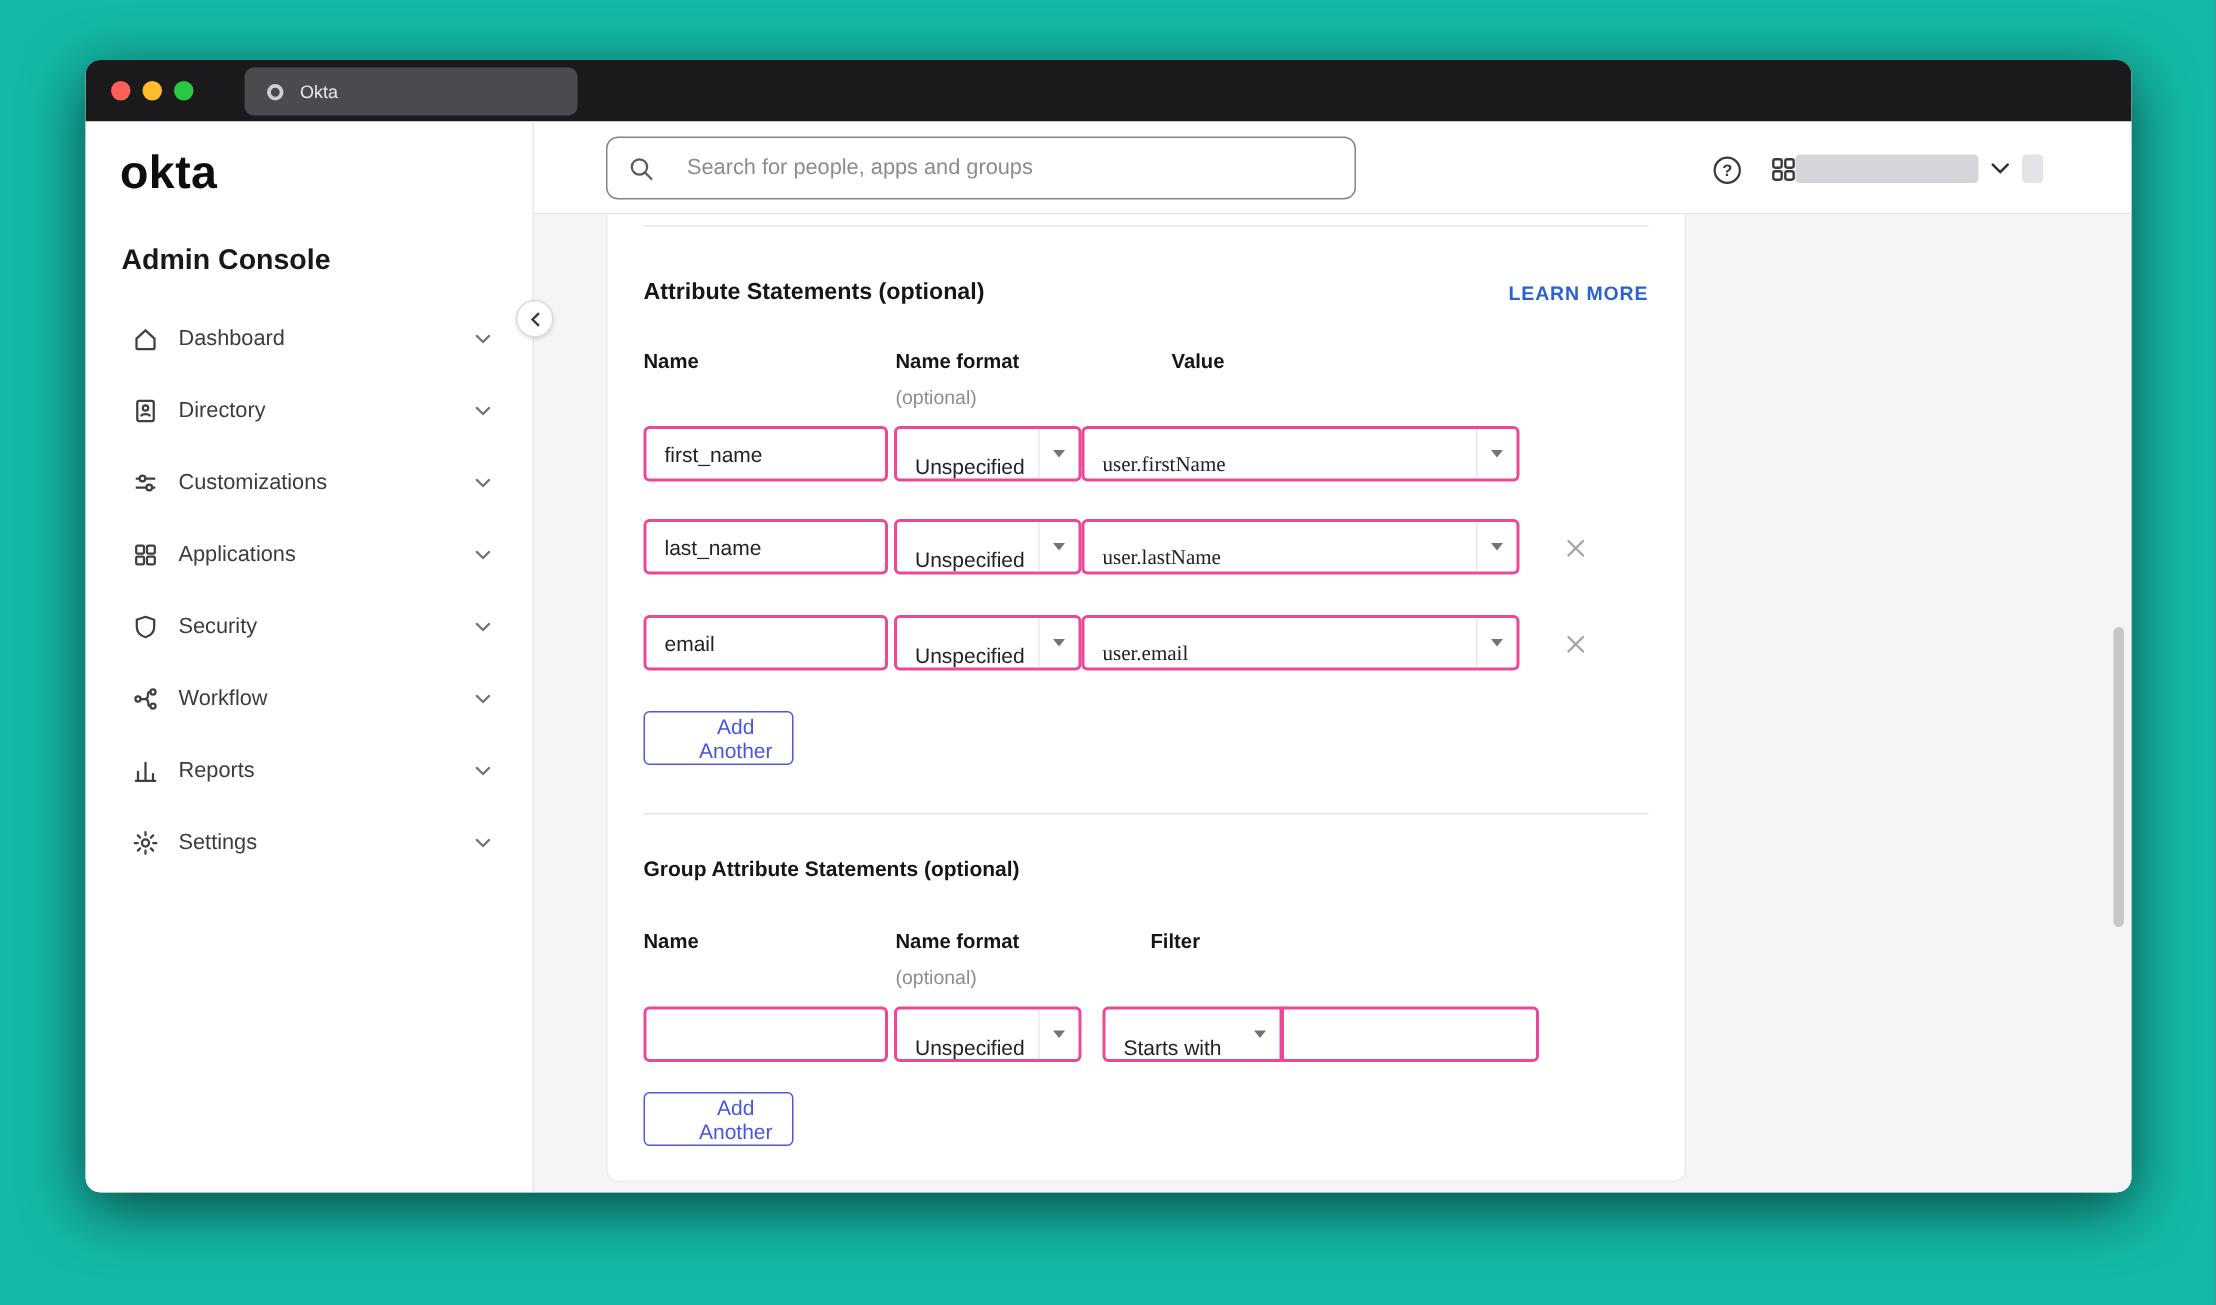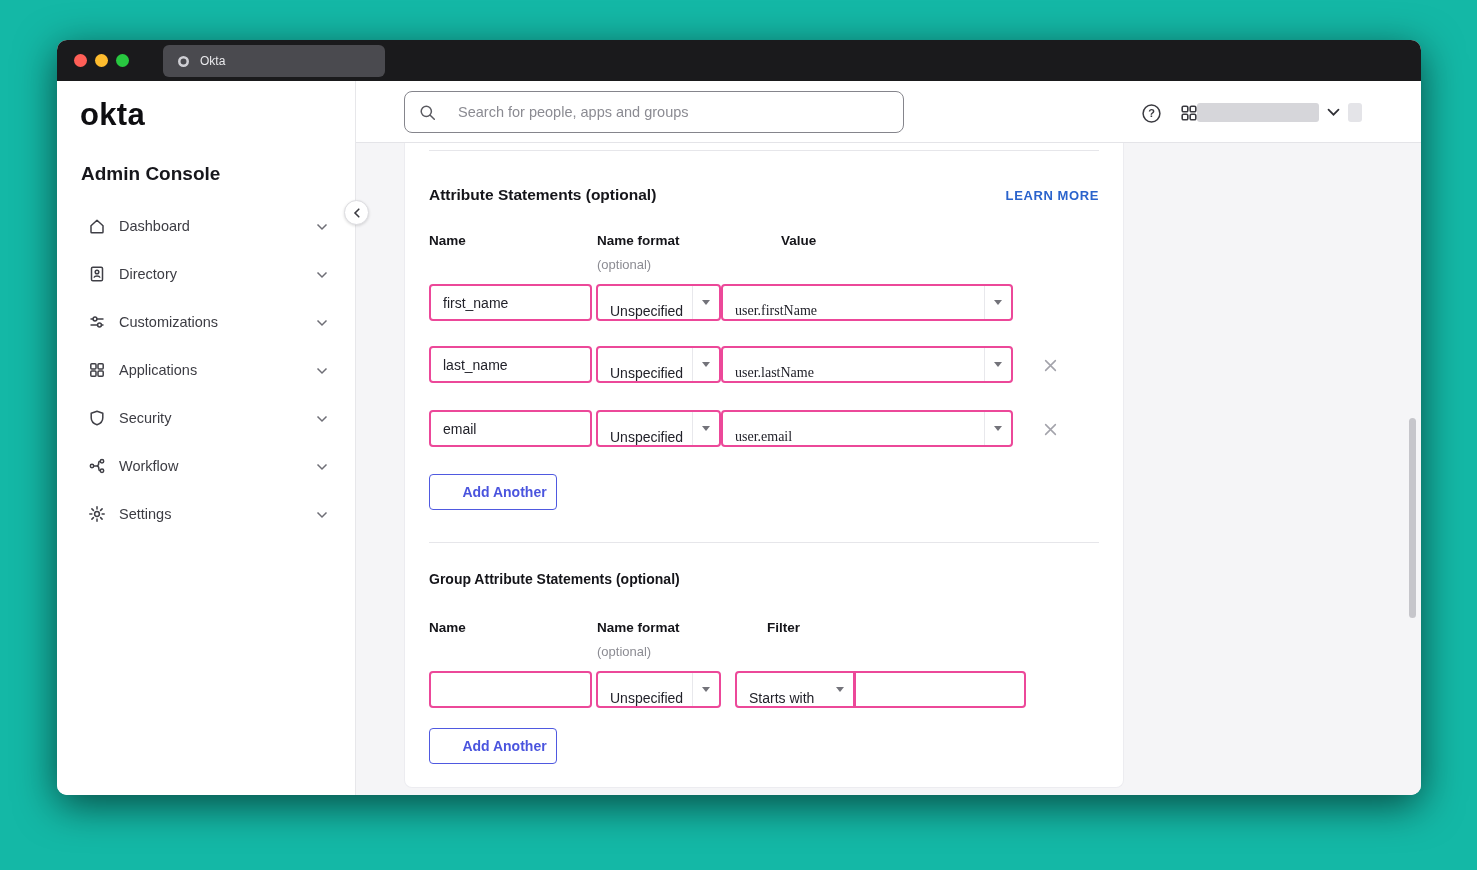--- a/index.html
+++ b/index.html
@@ -73,22 +73,22 @@
   .sel-arrow.no-div { border-left:none; }
   .caret { width:0; height:0; border-left:4px solid transparent; border-right:4px solid transparent;
            border-top:5px solid #73737a; }
   .w-name { left:24px; width:163px; }
   .w-format { left:191px; width:125px; }
   .w-value { left:316px; width:292px;font-family:Liberation Serif, serif; }
   .w-filter-type { left:330px; width:120px; border-radius:4px 0 0 4px; }
   .w-filter-val { left:449px; width:172px; border-radius:0 4px 4px 0; }
   .remove-btn { position:absolute; left:635px; width:20px; height:20px; background:none; border:none;
                 display:flex; align-items:center; justify-content:center; cursor:pointer; }
-  .add-btn { position:absolute; left:24px; width:128px; height:36px; background:#fff;
-             border:1px solid #4f59e0; border-radius:4px; color:#4a54de; font-size:14px; font-weight:700;
+  .add-btn { position:absolute; left:24px; width:100px; height:36px; background:#fff;
+             border:1px solid #4f59e0; border-radius:4px; color:#4a54de; font-size:14px; font-weight:400;
              cursor:pointer; font-family:inherit;padding-left:23px; }
   .scroll-thumb { position:absolute; right:5px; top:275px; width:7px; height:200px;
                   background:#c6c6cb; border-radius:4px; cursor:grab; }
 </style>
 </head>
 <body>
 
 <div class="screen">
   <div class="window">
 
@@ -199,20 +199,33 @@
             <span class="nav-label">Workflow</span>
             <span>
               <svg width="12" height="8" viewBox="0 0 12 8" fill="none" stroke="#6e6e76" stroke-width="1.5">
                   <path d="M1.5 1.5 6 6l4.5-4.5"></path>
                 </svg>
             </span>
           </div>
           <div class="nav-item">
             <span class="nav-icon">
               <svg width="18" height="18" viewBox="0 0 18 18" fill="none" stroke="#3f3f46" stroke-width="1.5" stroke-linecap="round">
+                  <path d="M4 15V9.5M9 15V3.5M14 15v-4M2.5 15.5h13"></path>
+                </svg>
+            </span>
+            <span class="nav-label">Reports</span>
+            <span>
+              <svg width="12" height="8" viewBox="0 0 12 8" fill="none" stroke="#6e6e76" stroke-width="1.5">
+                  <path d="M1.5 1.5 6 6l4.5-4.5"></path>
+                </svg>
+            </span>
+          </div>
+          <div class="nav-item">
+            <span class="nav-icon">
+              <svg width="18" height="18" viewBox="0 0 18 18" fill="none" stroke="#3f3f46" stroke-width="1.5" stroke-linecap="round">
                   <circle cx="9" cy="9" r="2.4"></circle>
                   <path d="M9 1.8v2.1M9 14.1v2.1M1.8 9h2.1M14.1 9h2.1M3.9 3.9l1.5 1.5M12.6 12.6l1.5 1.5M14.1 3.9l-1.5 1.5M5.4 12.6l-1.5 1.5"></path>
                 </svg>
             </span>
             <span class="nav-label">Settings</span>
             <span>
               <svg width="12" height="8" viewBox="0 0 12 8" fill="none" stroke="#6e6e76" stroke-width="1.5">
                   <path d="M1.5 1.5 6 6l4.5-4.5"></path>
                 </svg>
             </span>

